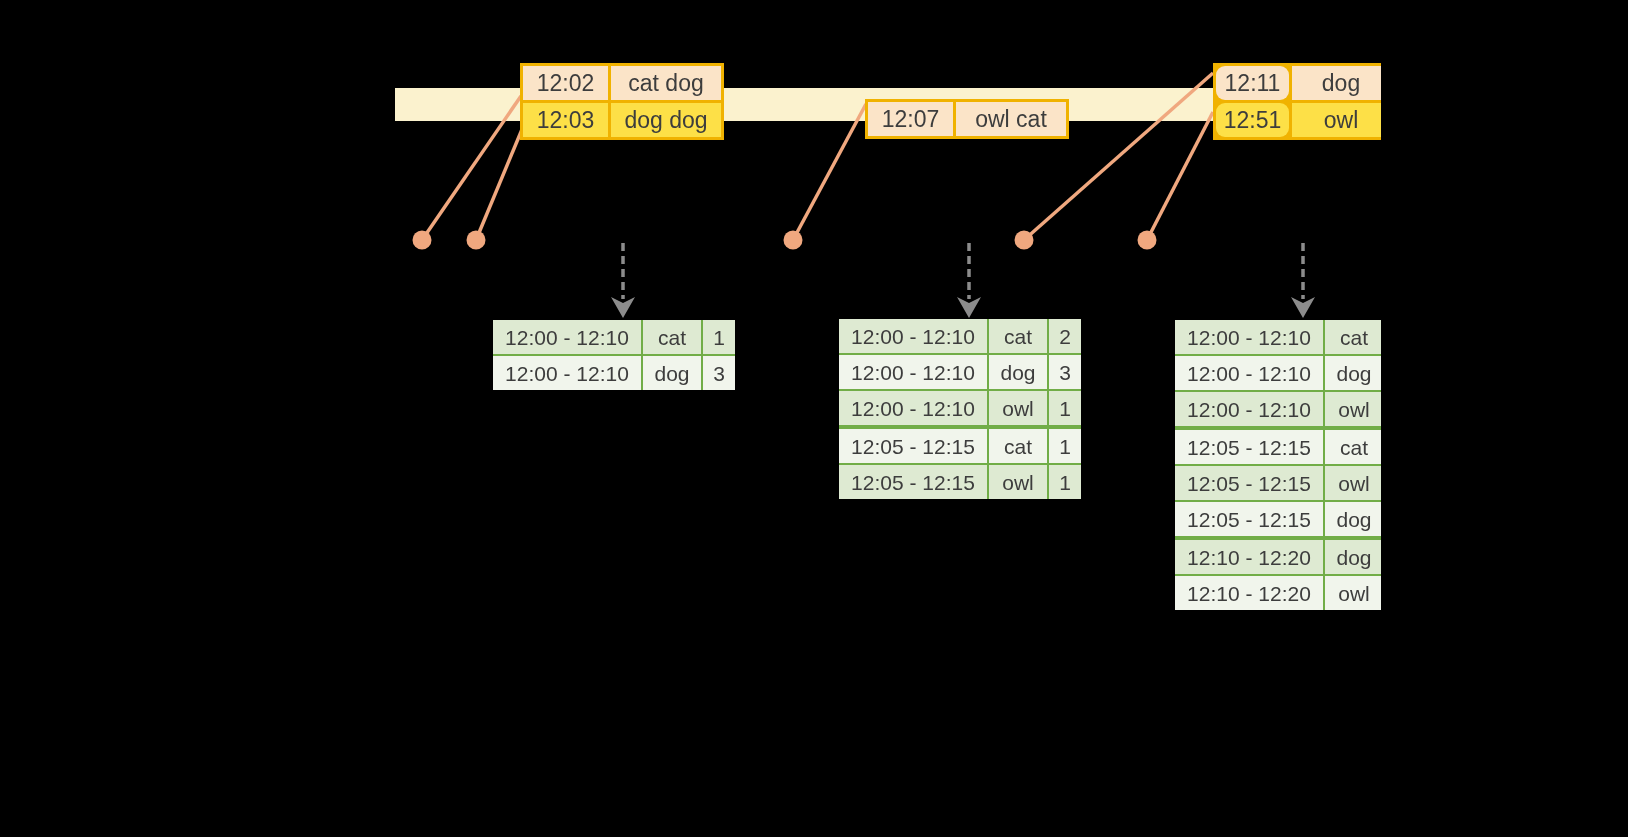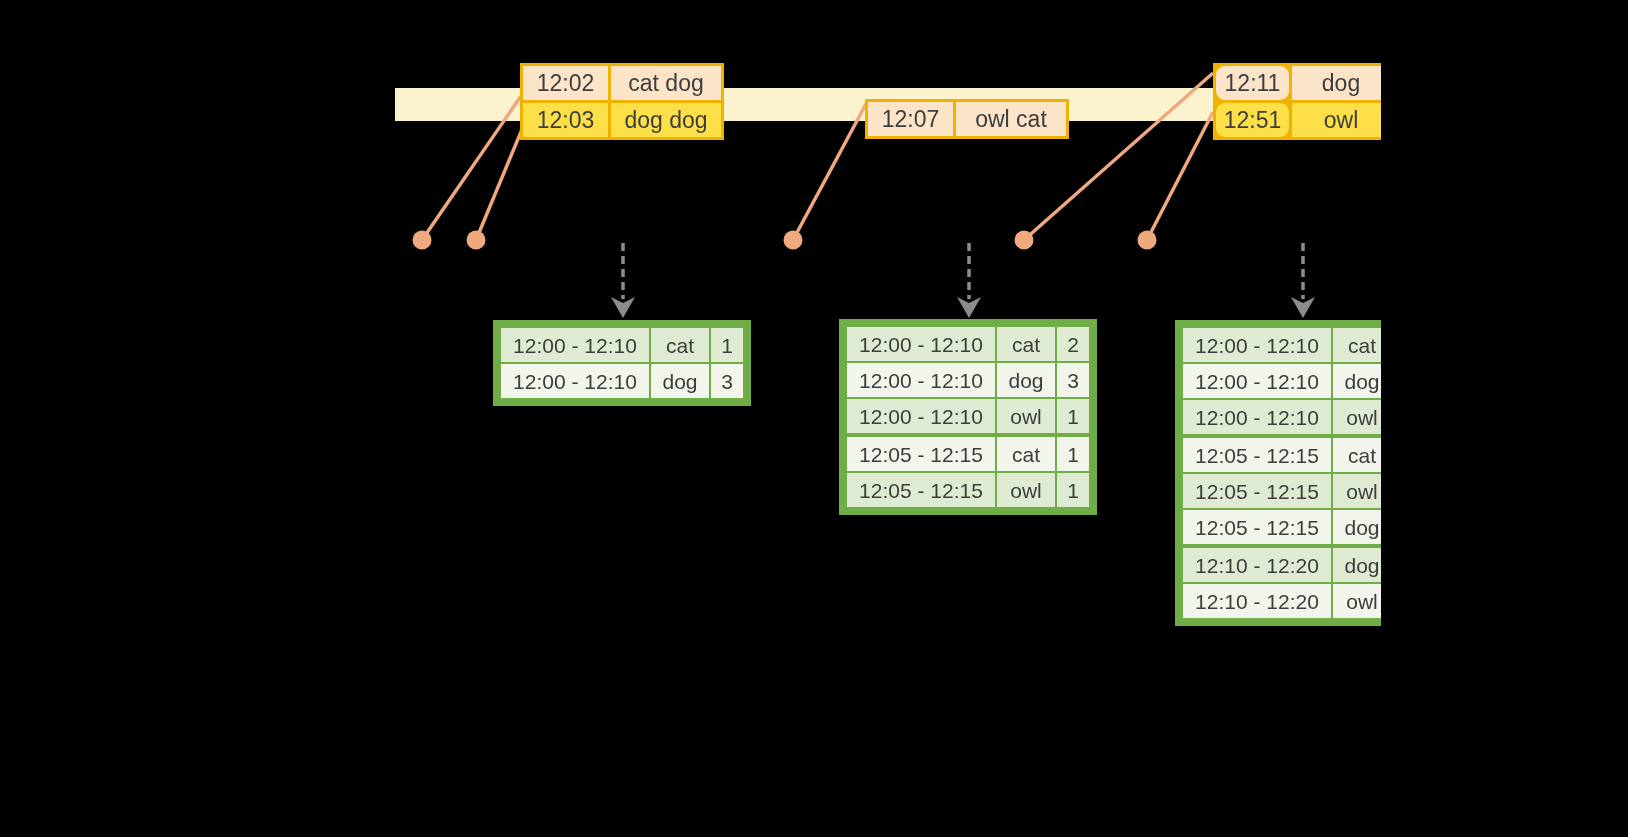--- a/index.html
+++ b/index.html
@@ -14,21 +14,21 @@
   .erow{display:flex;gap:3px;}
   .ecell{display:flex;align-items:center;justify-content:center;height:34px;font-size:23px;line-height:1;}
   .ecell.time{width:85px;}
   .ecell.words{width:110px;}
   .t3 .ecell.time{width:73px;border-radius:9px;}
   .t3 .ecell.words{width:98px;}
   .peach{background:#FBE4C8;}
   .cream{background:#fde047;}
 
   
-  .gtable{position:absolute;background:#71AD47;padding:8px;display:flex;flex-direction:column;gap:4px;}
+  .gtable{position:absolute;background:#71AD47;padding:0;display:flex;flex-direction:column;gap:4px;}
   .ggroup{display:flex;flex-direction:column;gap:2px;}
   .grow{display:flex;gap:2px;}
   .gcell{display:flex;align-items:center;justify-content:center;height:34px;font-size:21px;line-height:1;}
   .gcell.win{width:148px;}
   .gcell.word{width:58px;}
   .gcell.cnt{width:32px;}
   .d{background:#DEEAD2;}
   .l{background:#F1F5EC;}
 </style>
 </head>

